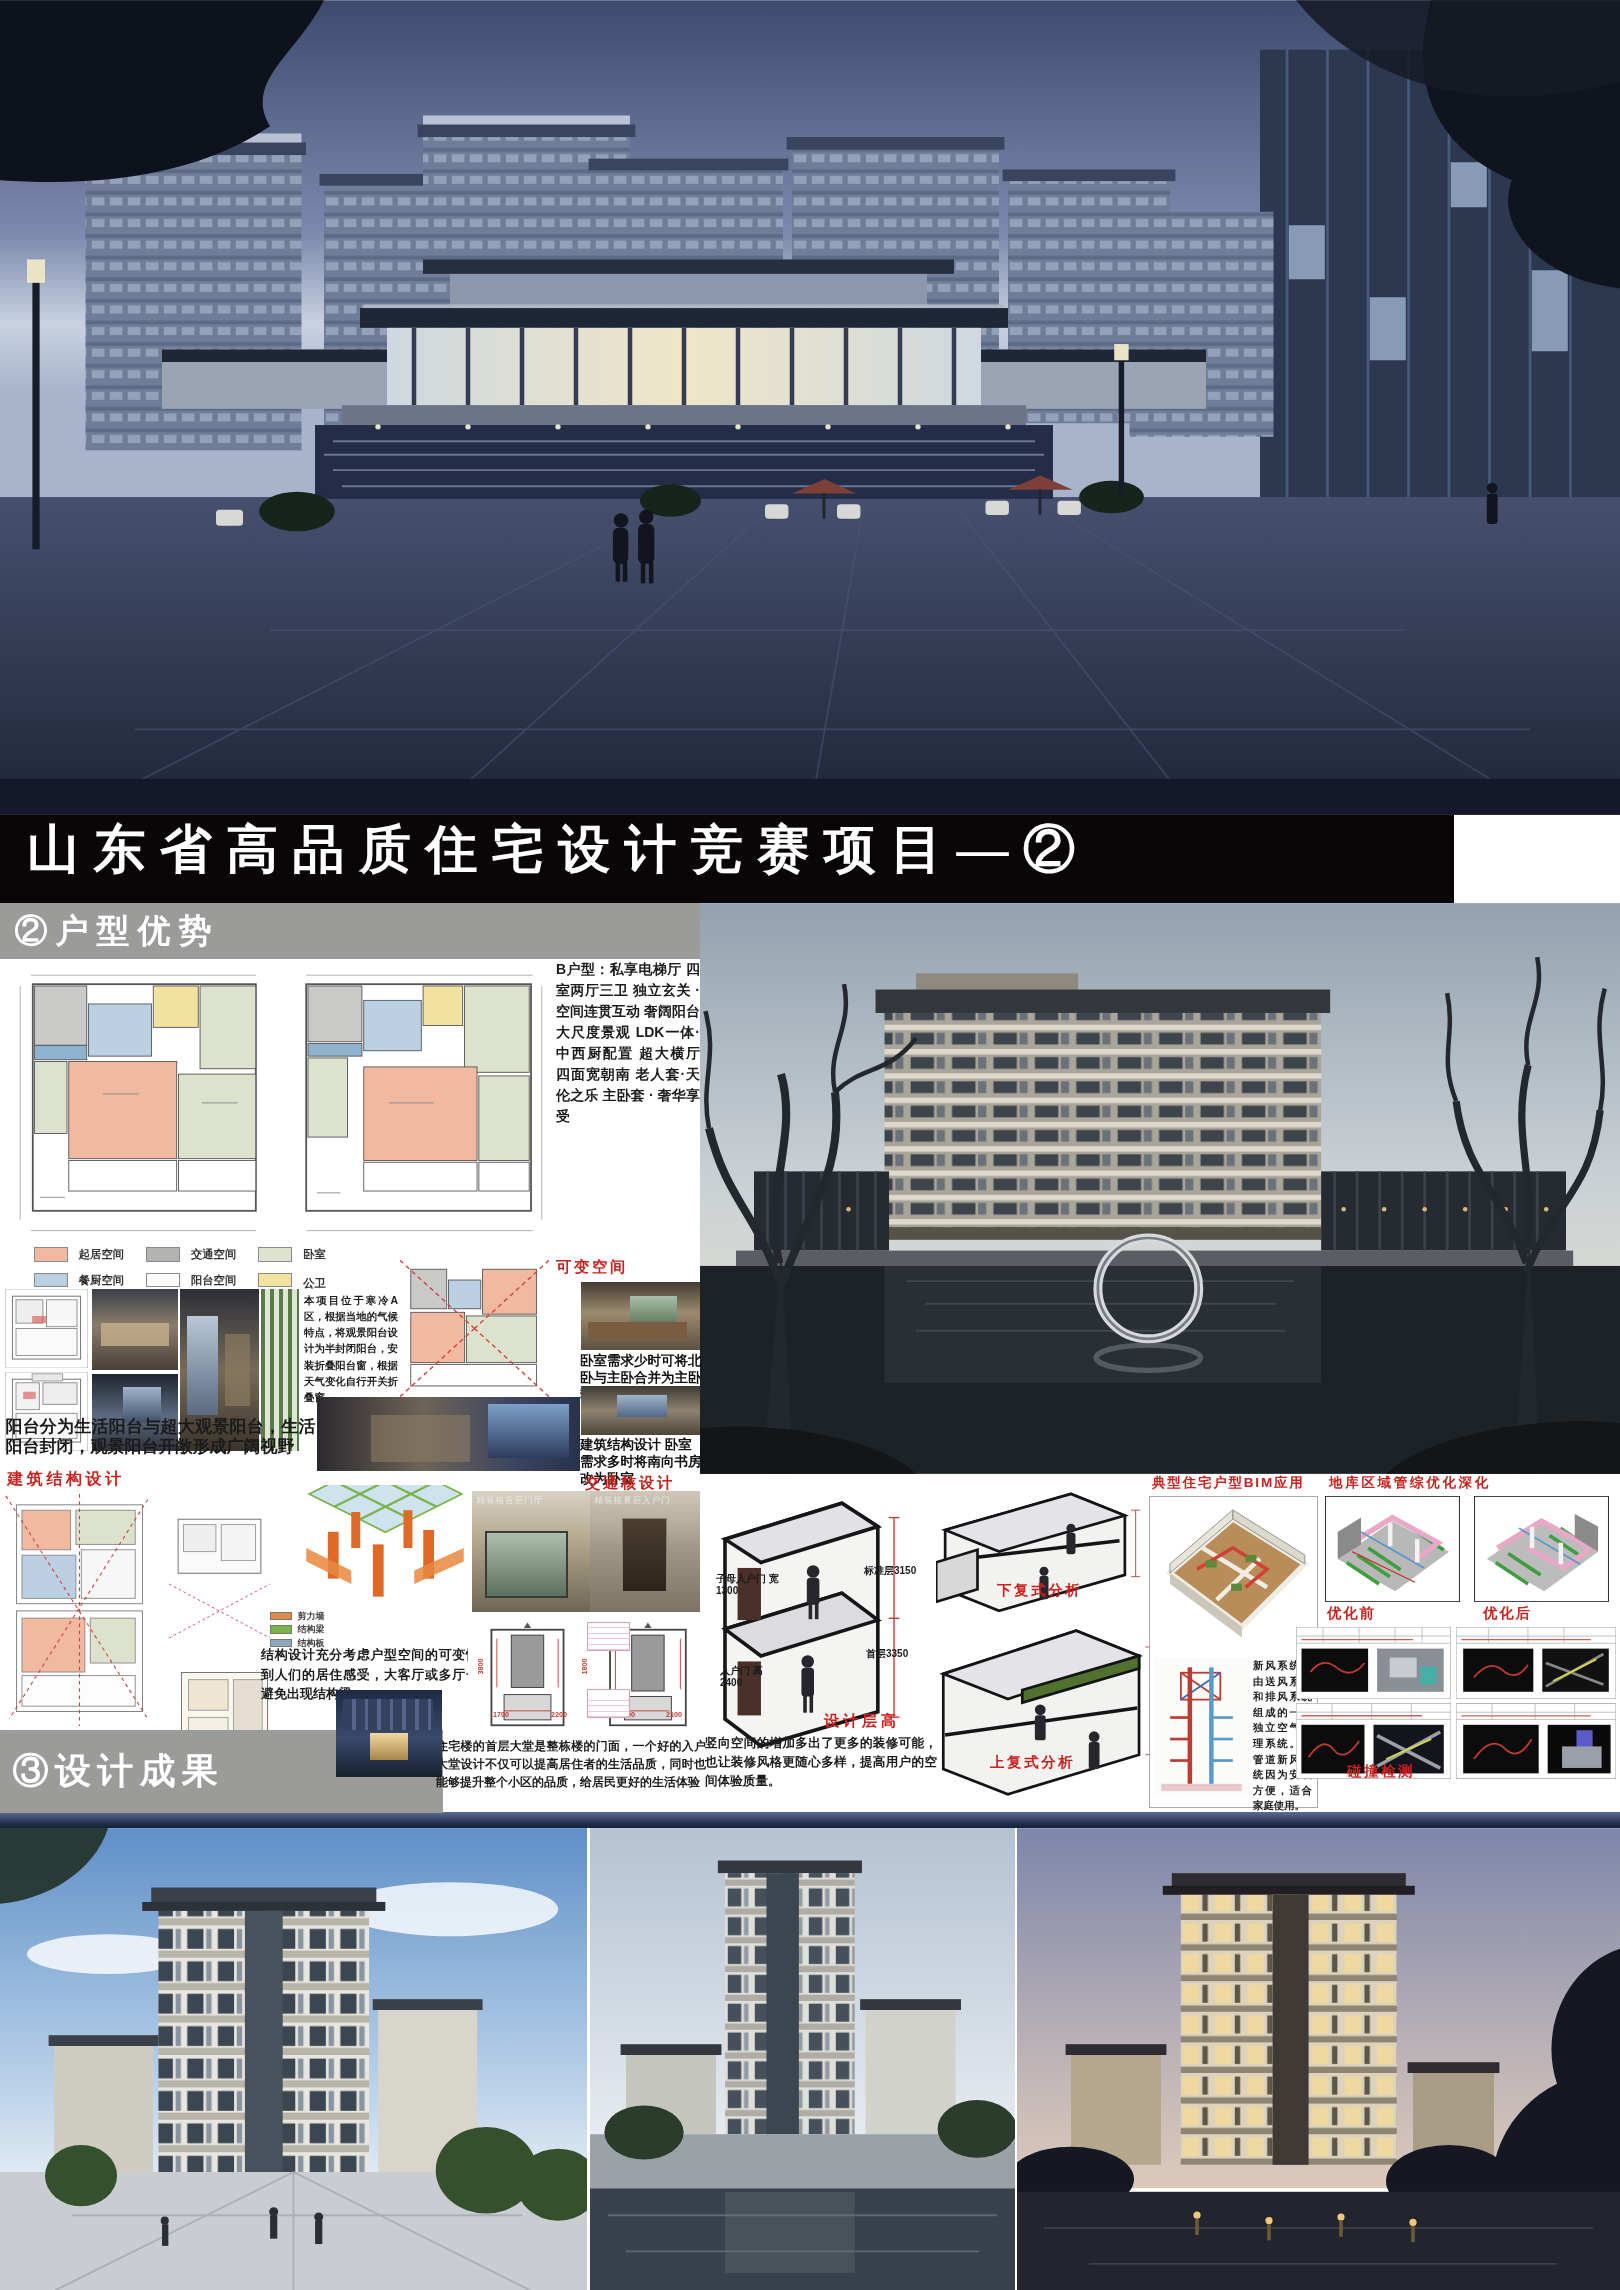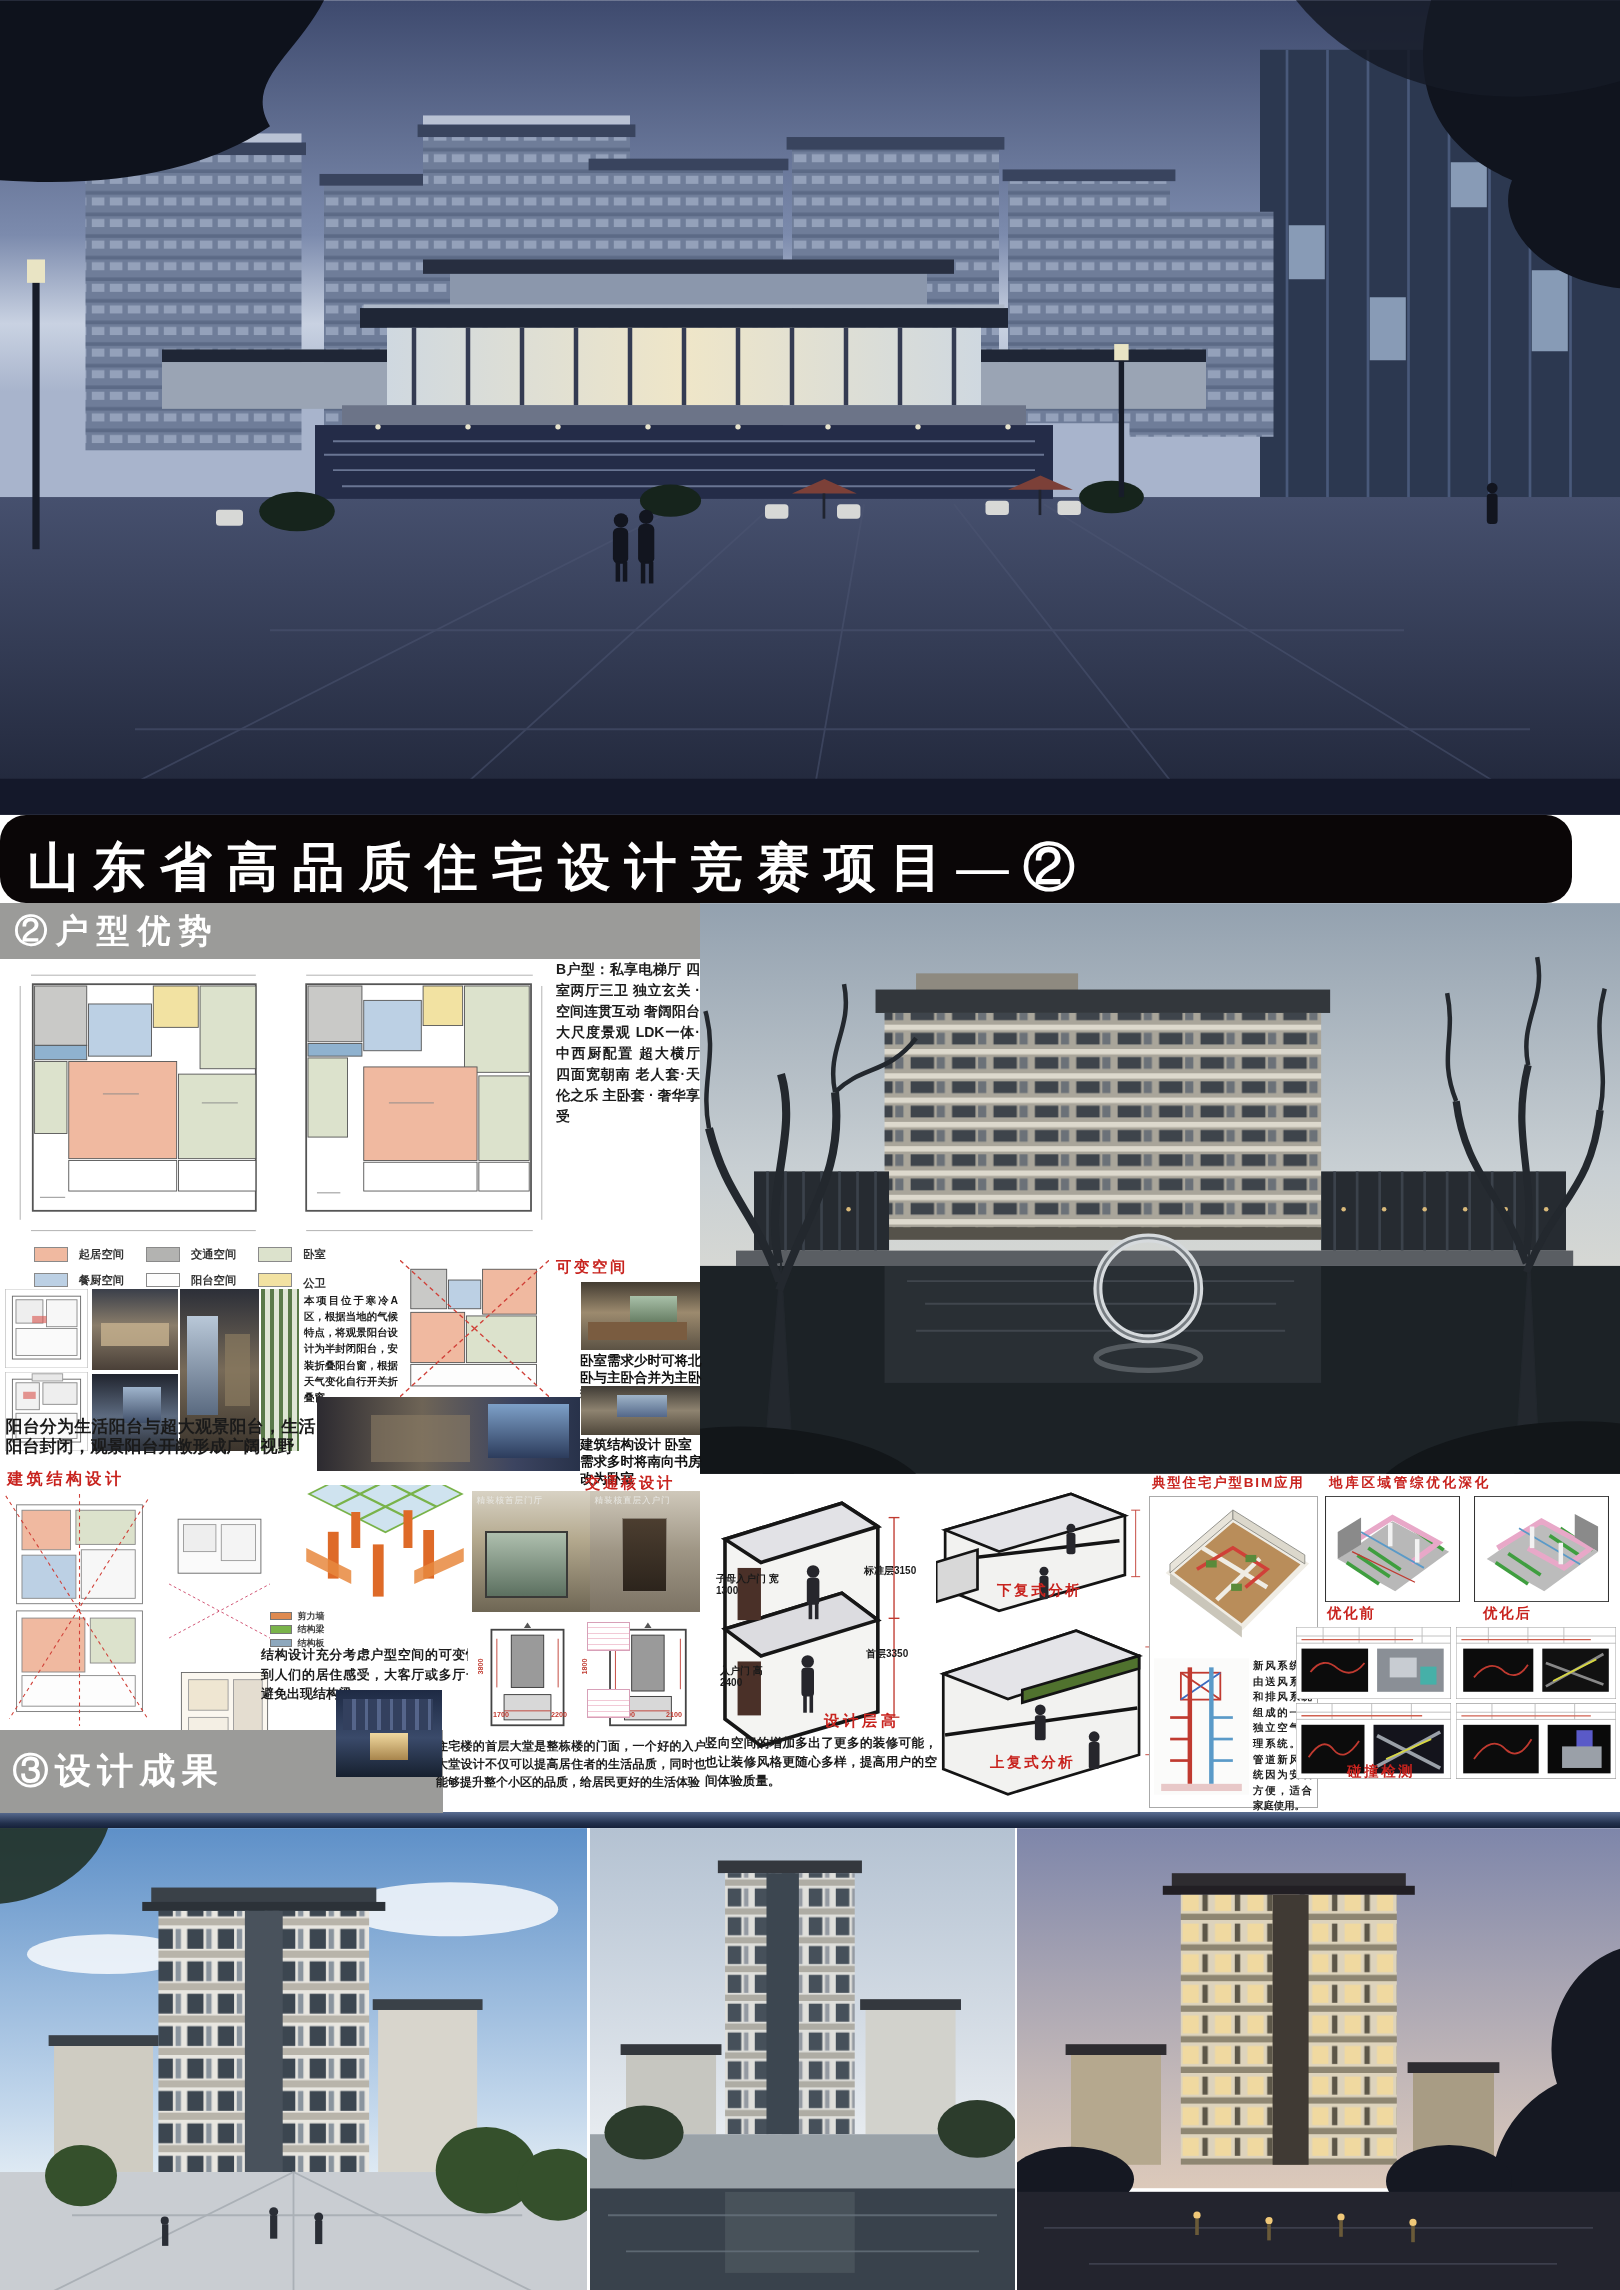--- a/index.html
+++ b/index.html
@@ -191,21 +191,21 @@
        <rect x="1243" y="392" width="6" height="160" fill="#171c29"></rect>
         <rect x="1238" y="382" width="16" height="18" fill="#e9e4c4"></rect>
       </g>
 
     <path d="M0,0 h360 c-30,60 -90,90 -60,140 c-60,40 -150,70 -300,60 z" fill="#0e121c"></path>
     <path d="M1800,0 v320 c-90,-10 -140,-70 -120,-120 c-70,-30 -120,-90 -90,-200 z" fill="#10141e"></path>
     <path d="M1440,0 h360 v90 c-140,40 -280,10 -360,-90 z" fill="#151a26" opacity=".85"></path>
     <rect x="0" y="865" width="1800" height="40" fill="#14182a"></rect>
   </svg>
 
-  <div class="abs" style="left:0;top:815px;width:1572px;height:88px;background:#0a0607;display:flex;align-items:flex-end;border-radius:26px;">
+  <div class="abs" style="left:0;top:815px;width:1454px;height:88px;background:#0a0607;display:flex;align-items:flex-start;">
     <div style="color:#fff;font-size:52px;font-weight:bold;letter-spacing:14.4px;padding-left:27px;font-family:'Liberation Serif',serif;white-space:nowrap;">山东省高品质住宅设计竞赛项目—②</div>
   </div>
 
   <div class="abs" style="left:0;top:903px;width:700px;height:56px;background:var(--bar);display:flex;align-items:center;">
     <div class="barlabel" style="font-size:33px;padding-left:14.4px;">②户型优势</div>
   </div>
 
   <svg class="abs" style="left:700px;top:903px" width="920" height="571" viewBox="0 0 1022 634">
     <defs>
       <linearGradient id="c-sky" x1="0" y1="0" x2="0" y2="1">

